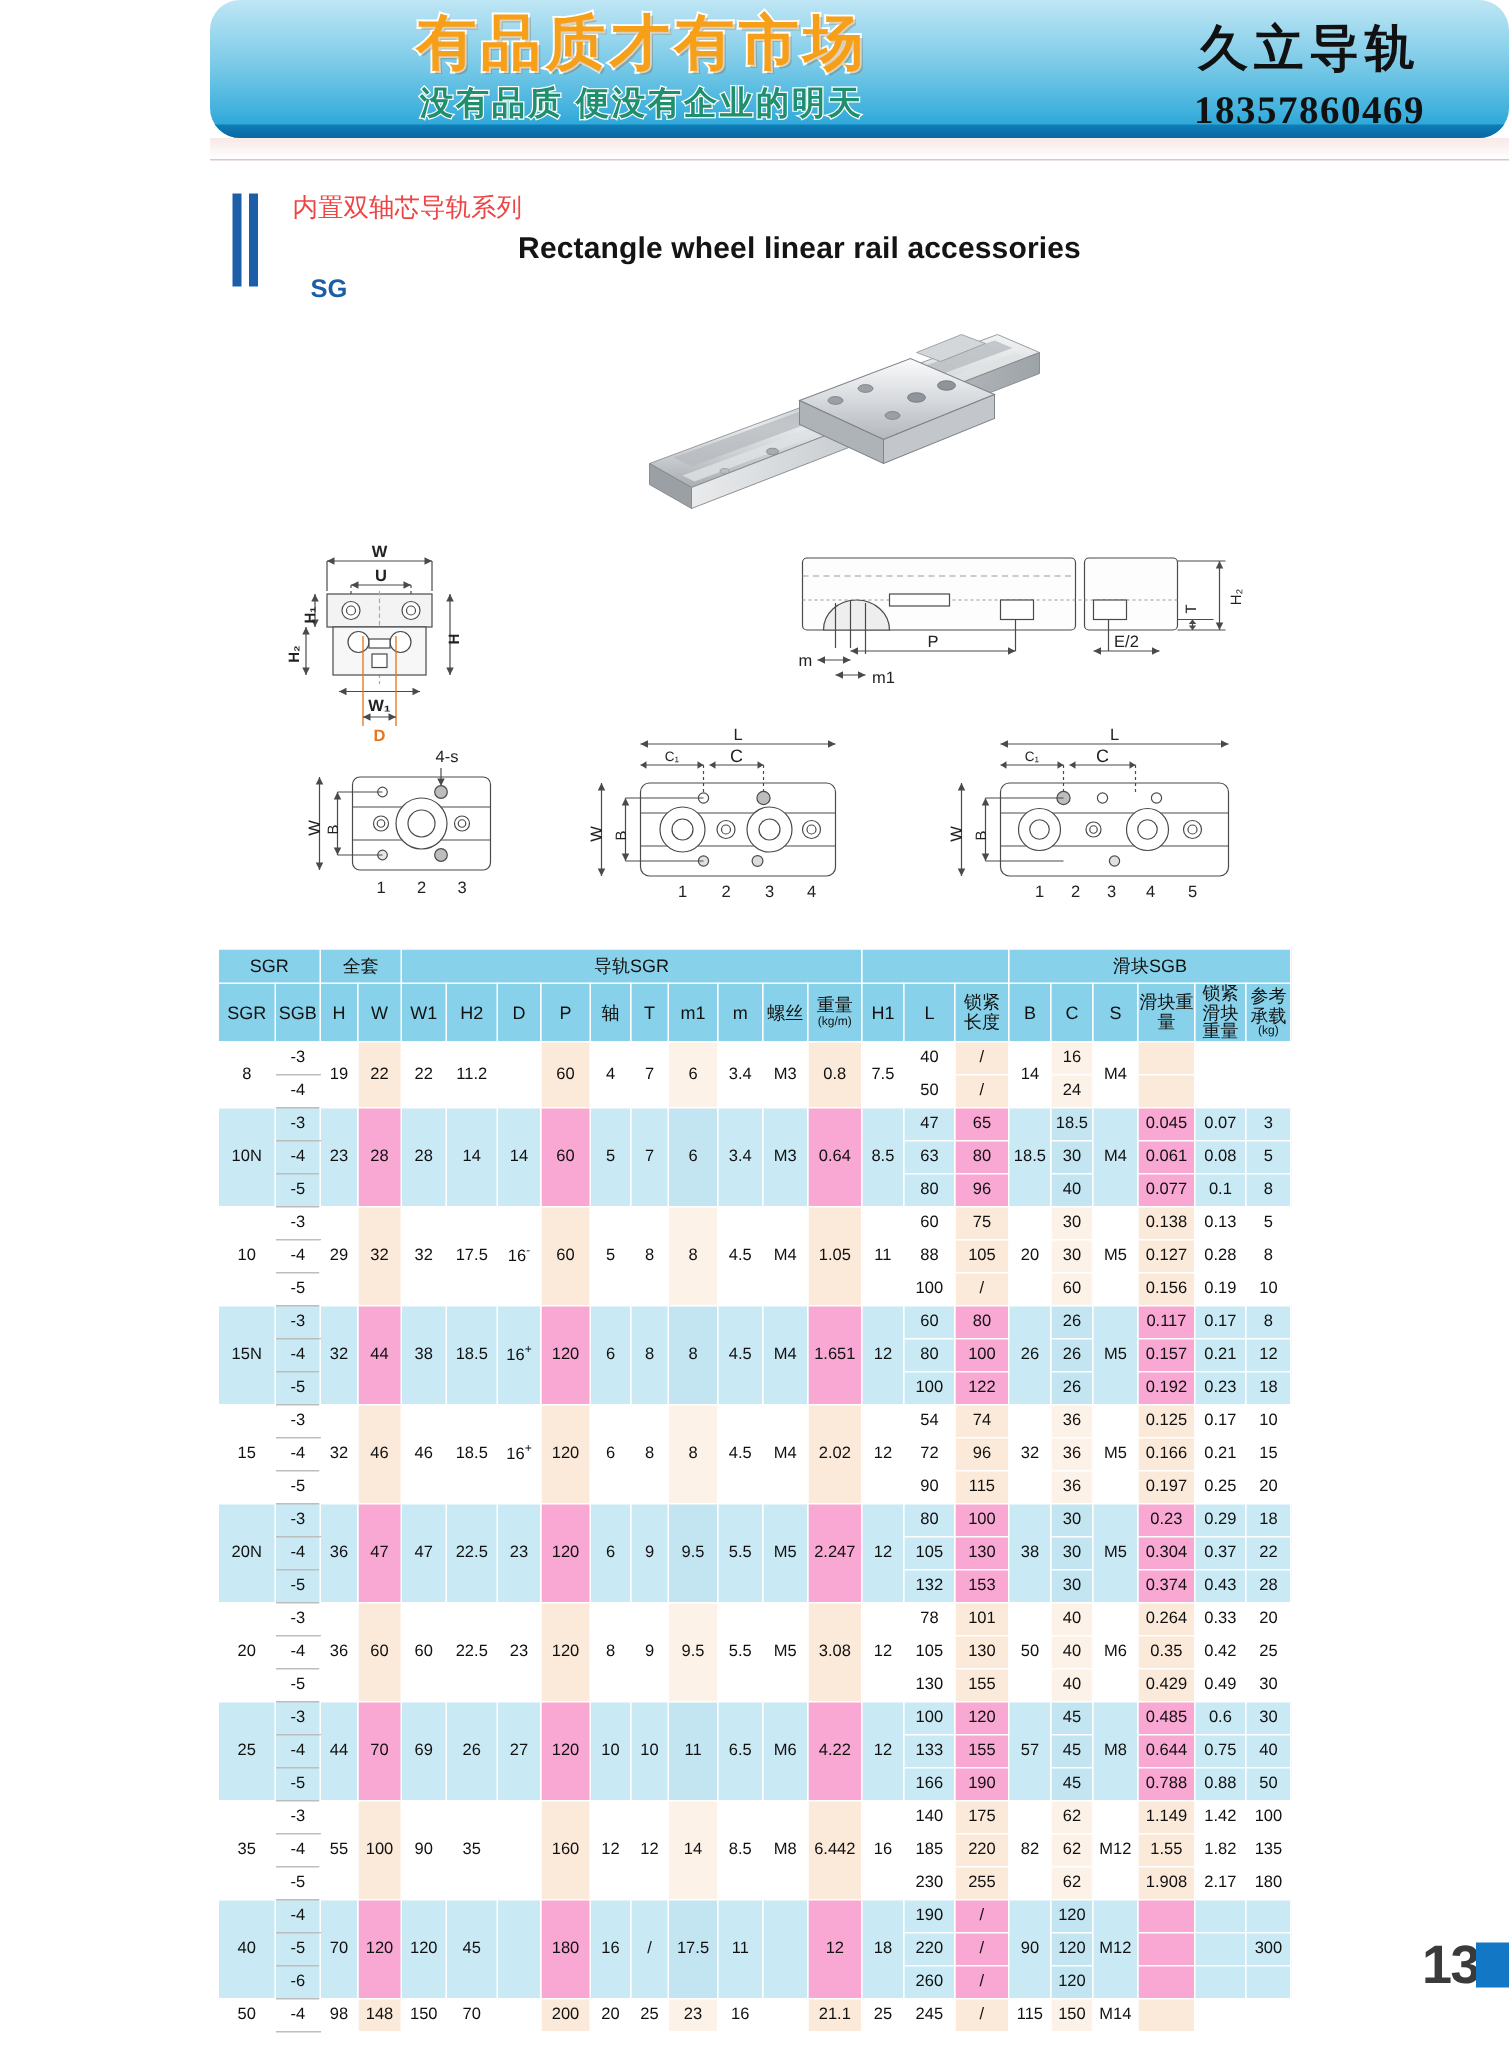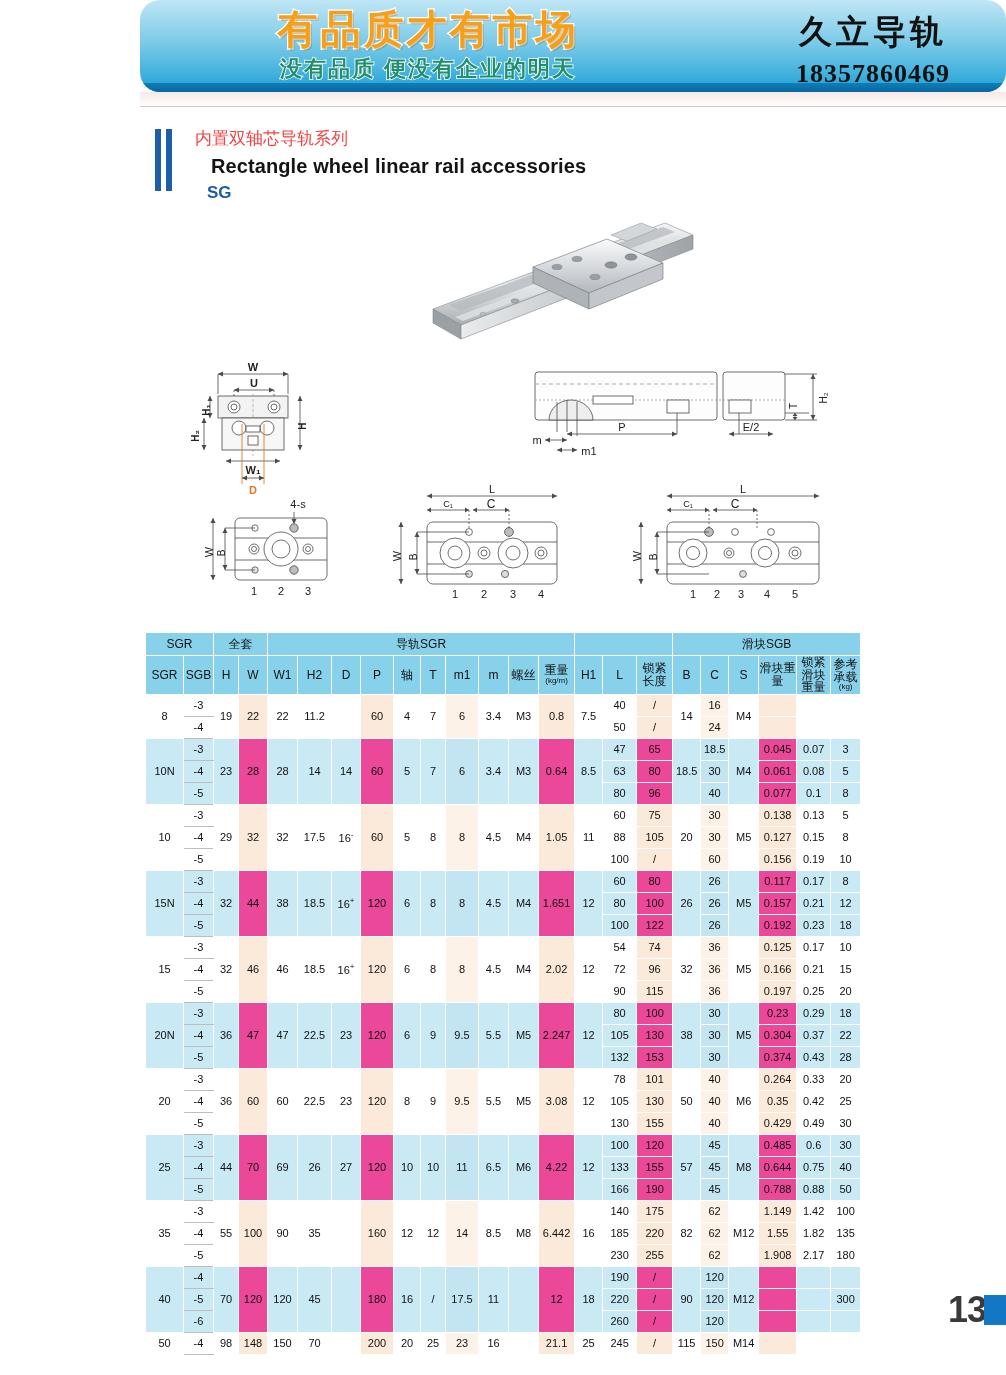--- a/index.html
+++ b/index.html
@@ -44,41 +44,41 @@
   .banner-strip{
     position:absolute;left:140px;top:92px;width:866px;height:14px;
     background:linear-gradient(180deg,#f7e9e6,#ffffff);
     border-bottom:1px solid #d9c9c6;
   }
   
   .title-block{position:absolute;left:155px;top:126px;width:700px;}
   .title-bars{position:absolute;left:0;top:3px;width:22px;height:62px;}
   .title-bars i{display:inline-block;width:6px;height:62px;background:#1c5fa8;margin-right:5px;}
   .t-cn{margin-left:40px;font-size:17px;font-weight:normal;color:#ef4444;line-height:1.5;}
-  .t-en{margin-left:56px;font-size:20px;font-weight:bold;color:#141414;line-height:1.45;letter-spacing:.1px;}
+  .t-en{margin-left:56px;font-size:20px;font-weight:bold;color:#141414;line-height:1.45;letter-spacing:.1px;text-align:center;}
   .t-sg{margin-left:52px;font-size:17px;font-weight:bold;color:#1b5ea6;line-height:1.45;}
   
   .photo{position:absolute;left:425px;top:205px;width:275px;height:148px;}
   
   .diagrams{position:absolute;left:145px;top:360px;width:740px;height:255px;}
   .dg{position:absolute;}
   
   .tbl-wrap{position:absolute;left:145px;top:632px;width:714px;}
   table.spec{border-collapse:collapse;width:714px;font-size:11px;table-layout:fixed;}
   table.spec td,table.spec th{
     border:1px solid #ffffff;text-align:center;vertical-align:middle;
     padding:0;line-height:1.05;font-weight:normal;color:#111;
   }
   .hdr1 td{background:#87d2ea;height:22px;font-size:12px;font-weight:bold;}
   .hdr2 td{background:#87d2ea;height:34px;font-size:12px;font-weight:bold;}
   .hdr2 td .unit{display:block;font-size:8px;font-weight:normal;}
   .grp-a td{background:#ffffff;}
   .grp-b td{background:#c9e9f5;}
   .grp-a td.tint{background:#fbeada;}
-  .grp-b td.tint{background:#ec4899;}
+  .grp-b td.tint{background:#f9a8d4;}
   .grp-a td.tint2{background:#fdf2e7;}
   .grp-b td.tint2{background:#c2e5f1;}
   .r{height:22px;}
   .sup{font-size:8px;vertical-align:super;}
   .sgb-cell{border-bottom:1px solid #bdbdbd !important;}
   
   col.c-sgr{width:38px}col.c-sgb{width:30px}col.c-h{width:25px}col.c-w{width:29px}
   col.c-w1{width:30px}col.c-h2{width:34px}col.c-d{width:29px}col.c-p{width:33px}
   col.c-ax{width:27px}col.c-t{width:25px}col.c-m1{width:33px}col.c-m{width:30px}
   col.c-sc{width:30px}col.c-wt{width:36px}col.c-h1{width:28px}col.c-l{width:34px}
@@ -583,21 +583,21 @@
           <td class="tint">0.138</td>
           <td>0.13</td>
           <td>5</td>
         </tr>
         <tr class="grp-a r">
           <td class="sgb-cell">-4</td>
           <td>88</td>
           <td class="tint">105</td>
           <td class="tint2">30</td>
           <td class="tint">0.127</td>
-          <td>0.15</td>
+          <td>0.28</td>
           <td>8</td>
         </tr>
         <tr class="grp-a r">
           <td class="sgb-cell">-5</td>
           <td>100</td>
           <td class="tint">/</td>
           <td class="tint2">60</td>
           <td class="tint">0.156</td>
           <td>0.19</td>
           <td>10</td>

